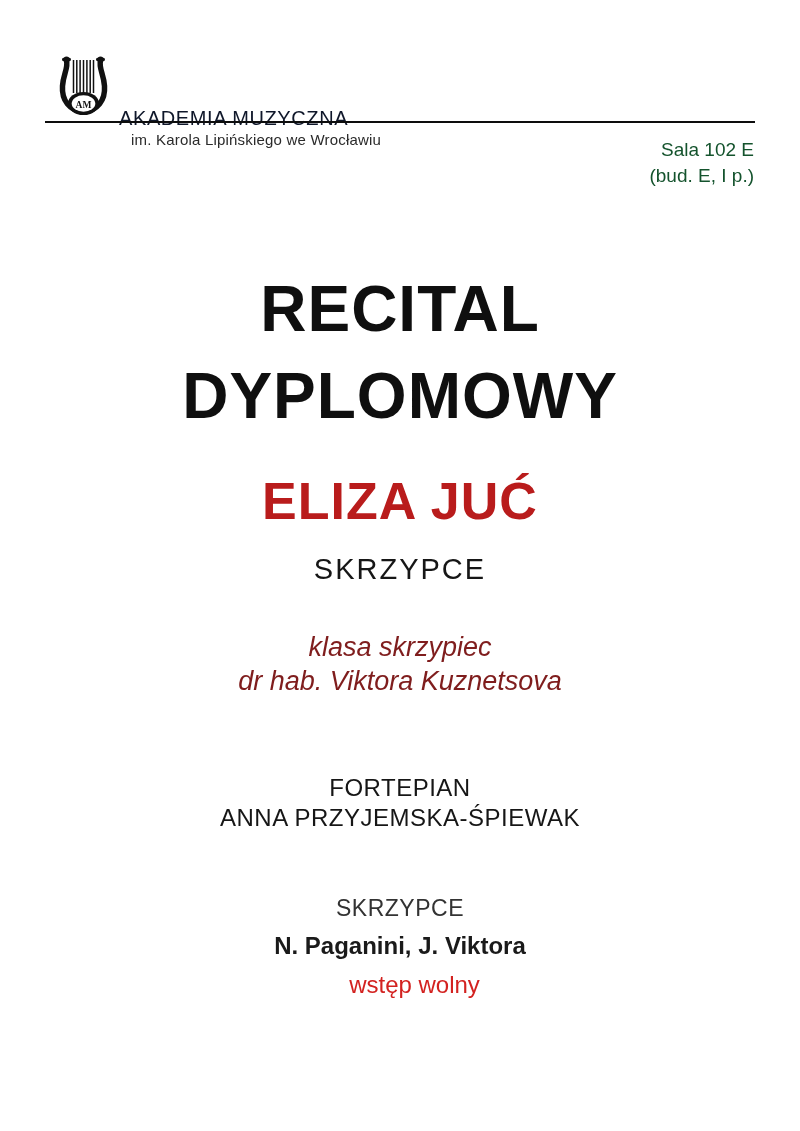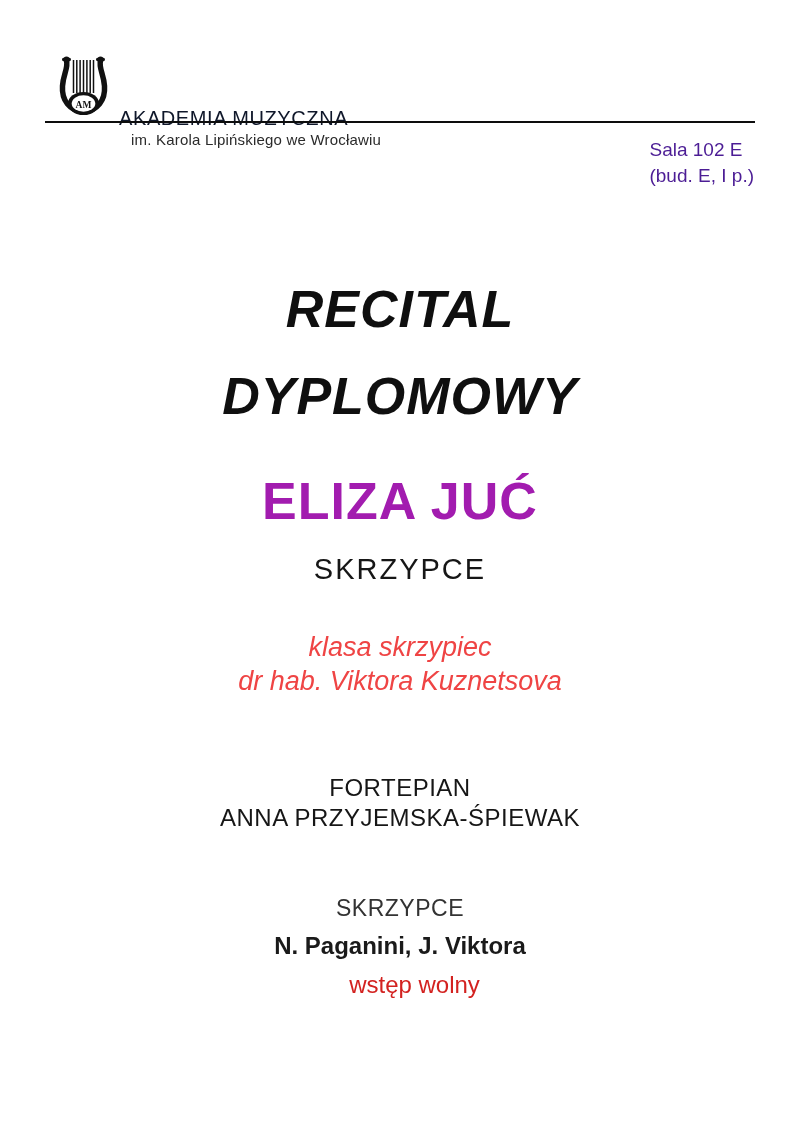--- a/index.html
+++ b/index.html
@@ -72,63 +72,63 @@
     top: 135px;
     left: 62px;
     font-size: 19px;
     line-height: 29px;
     color: #111111;
   }
   .room-block {
     position: absolute;
     top: 137px;
     right: 46px;
+    text-align: right;
     font-size: 19px;
     line-height: 26px;
-    color: #4c1d95;
+    color: #14532d;
   }
 
   
   .centered {
     position: absolute;
     left: 0;
     right: 0;
     text-align: center;
   }
   .recital-title {
     top: 266px;
-    font-size: 52px;
+    font-size: 64px;
     line-height: 87px;
     font-weight: bold;
     letter-spacing: 1px;
     color: #0f0f0f;
-    font-style: italic;
   }
   .performer-name {
     top: 475px;
     font-size: 52px;
     line-height: 52px;
     font-weight: bold;
     letter-spacing: 1px;
-    color: #a21caf;
+    color: #b91c1c;
   }
   .instrument {
     top: 547px;
     font-size: 29px;
     line-height: 45px;
     font-weight: normal;
     letter-spacing: 2px;
     color: #161616;
   }
   .class-block {
     top: 630px;
     font-size: 27px;
     line-height: 34px;
     font-style: italic;
-    color: #ef4444;
+    color: #7f1d1d;
   }
   .piano-block {
     top: 773px;
     font-size: 24px;
     line-height: 30px;
     letter-spacing: 0.5px;
     color: #161616;
   }
   .program-heading {
     top: 897px;

